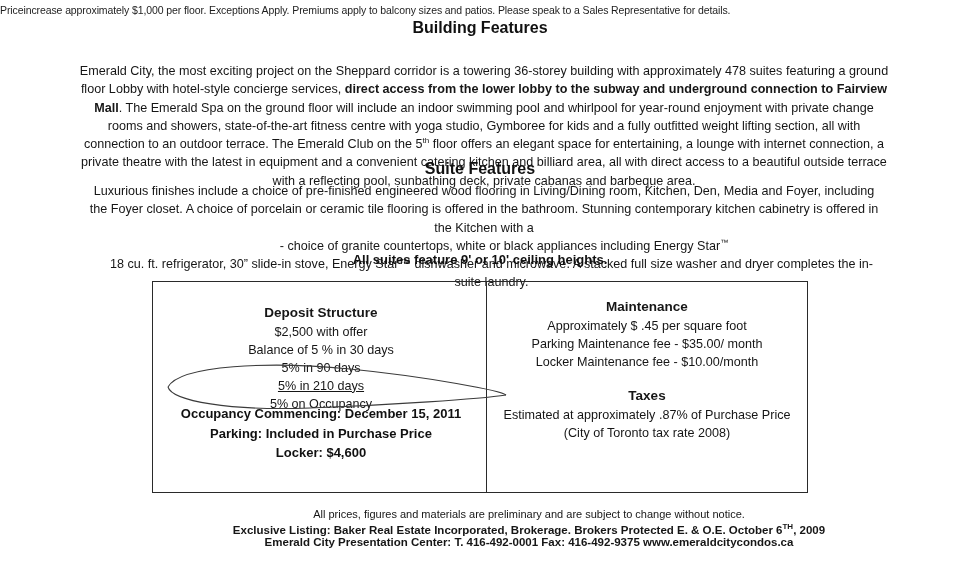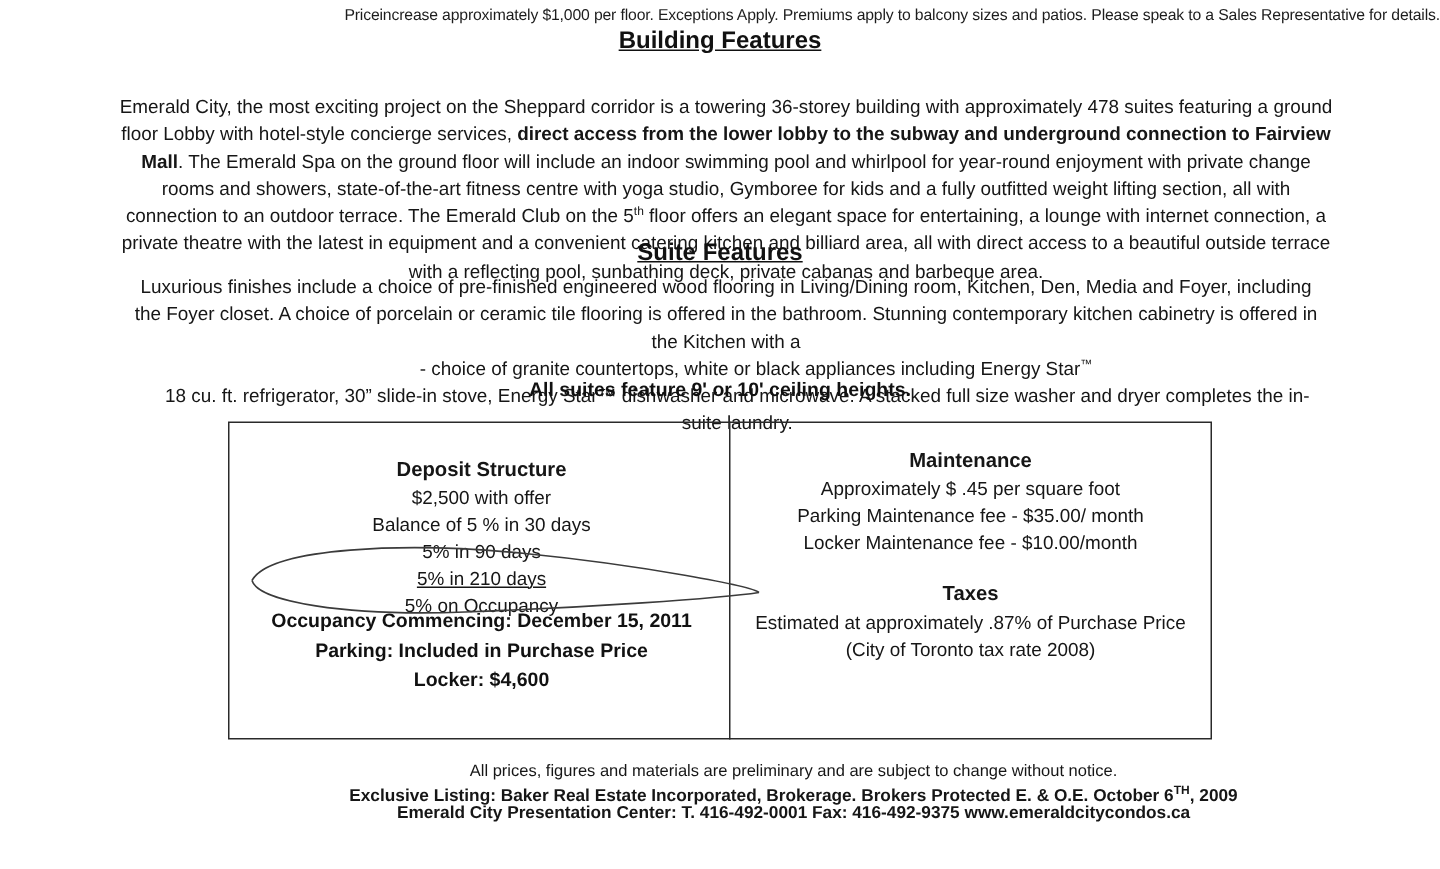--- a/index.html
+++ b/index.html
@@ -21,31 +21,30 @@
     height: 579px;
     box-sizing: border-box;
     padding: 0;
   }
 
   .top-note {
     position: absolute;
     top: 4px;
     left: 0;
     width: 960px;
-    text-align: right;
+    text-align: left;
     font-size: 10.5px;
     letter-spacing: -0.1px;
     color: #1d1d1d;
   }
 
   .section-title {
     text-align: center;
     font-size: 16px;
     font-weight: bold;
-    text-decoration: underline;
     color: #111;
   }
 
   #building-title {
     position: absolute;
     top: 19px;
     left: 0;
     width: 960px;
   }
 

